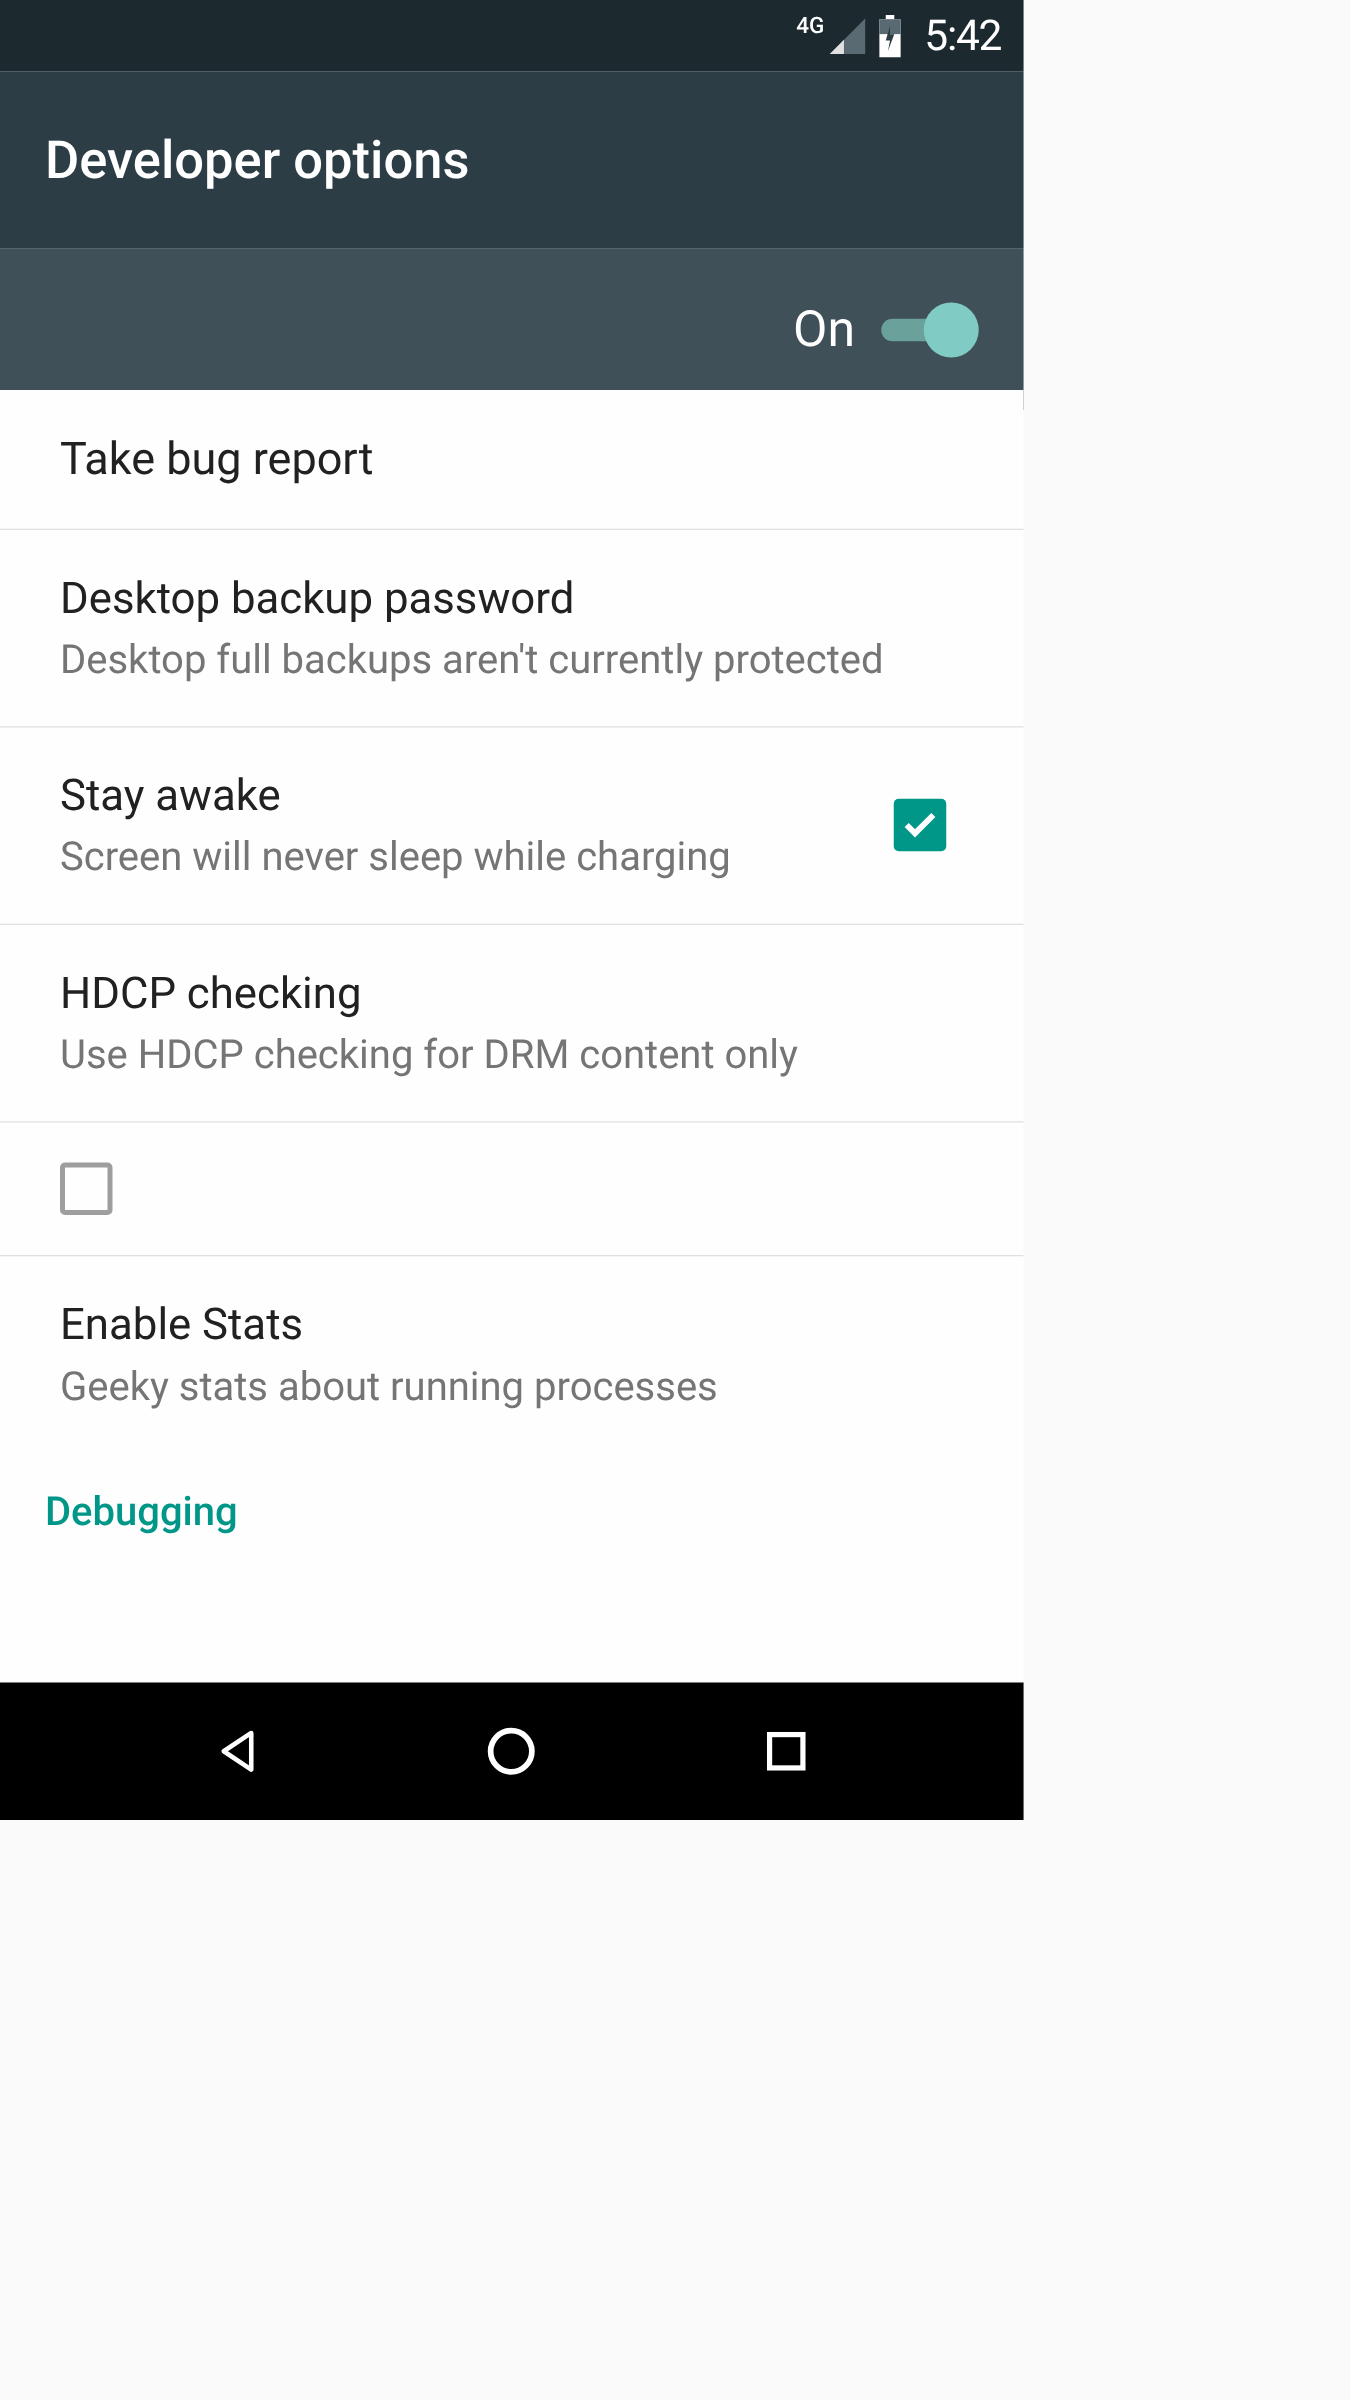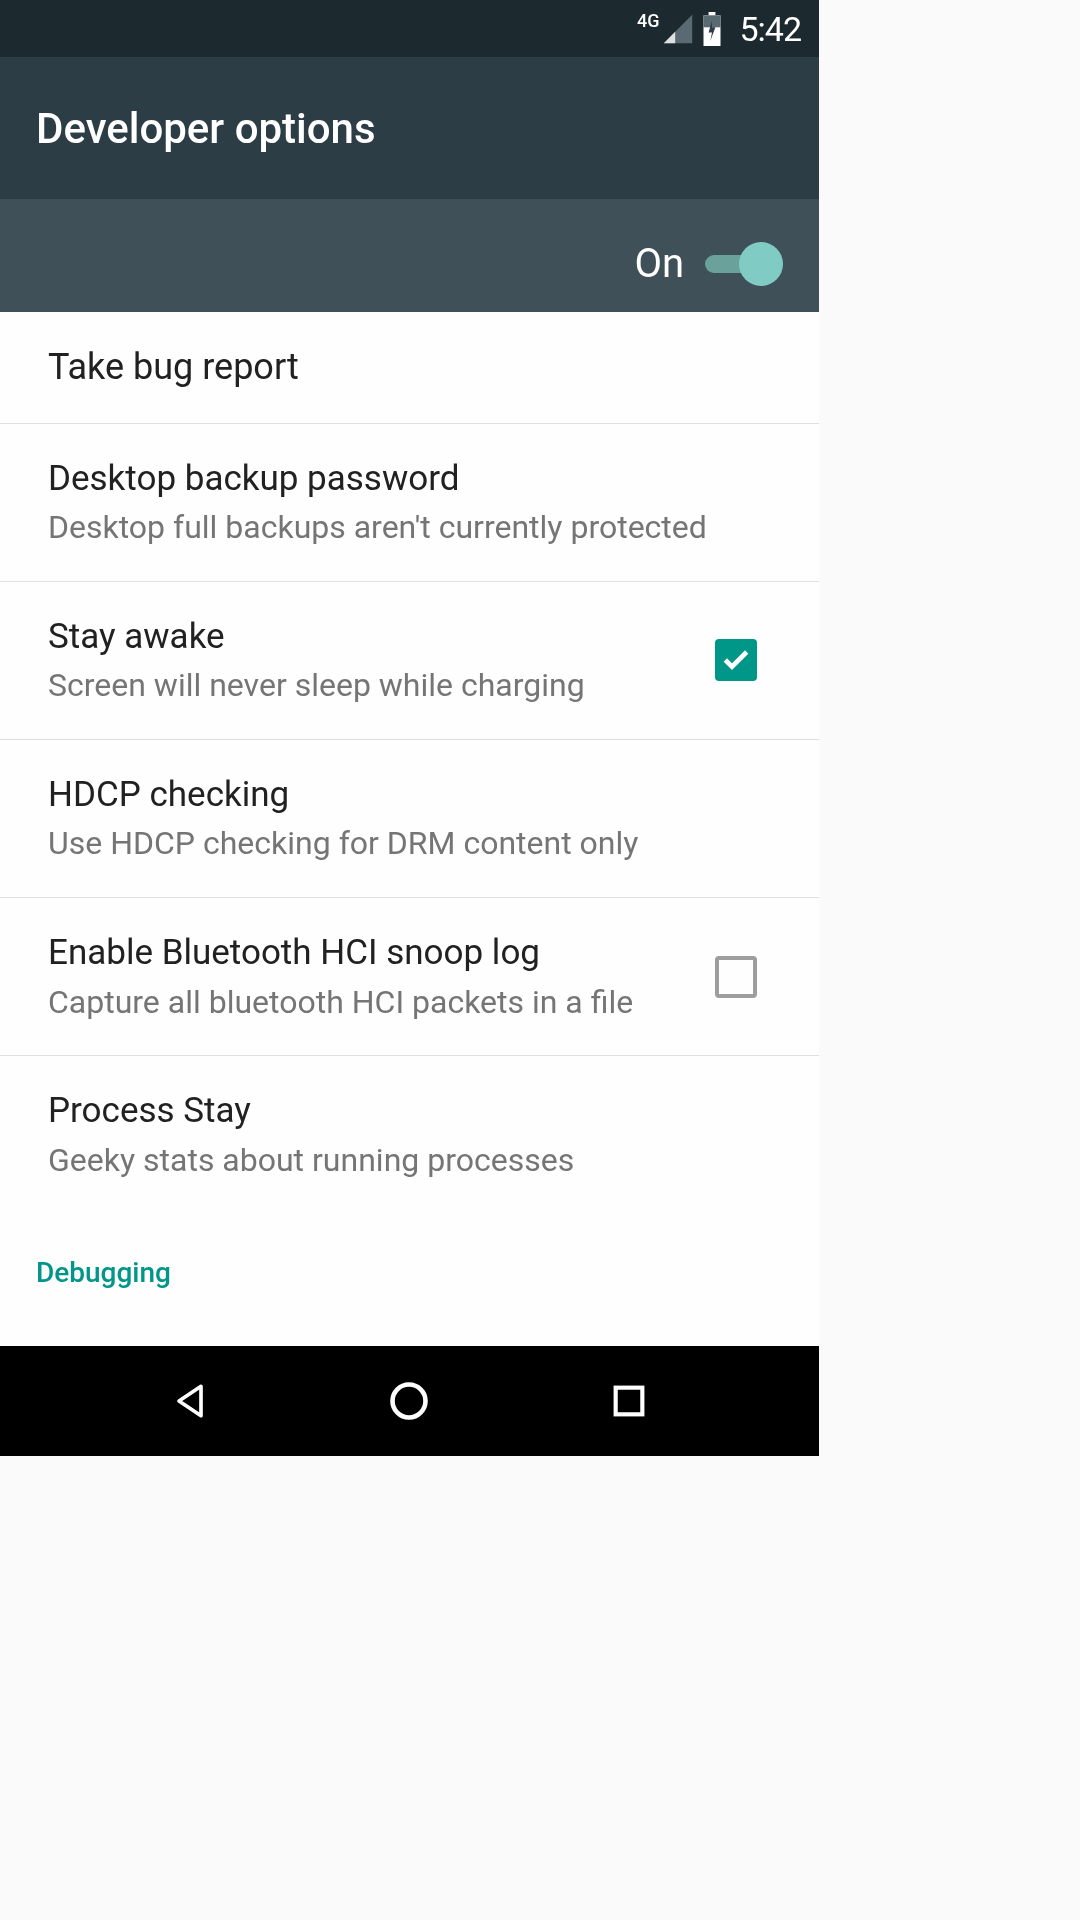--- a/index.html
+++ b/index.html
@@ -136,24 +136,23 @@
       background: transparent;
     }
     .checkbox.checked svg {
       width: 32px;
       height: 32px;
     }
     .section-header {
       padding: 28px 36px 0 36px;
     }
     .section-header-text {
-      font-size: 28px;
+      font-size: 32px;
       color: #009688;
       font-weight: 500;
-      margin-top: 15px;
     }
     .nav-bar {
       position: absolute;
       bottom: 0;
       left: 0;
       right: 0;
       height: 110px;
       background: #000;
       display: flex;
       align-items: center;
@@ -249,30 +248,26 @@
   </div>
 
   <div class="setting-row">
     <div class="setting-text">
       <div class="setting-title">HDCP checking</div>
       <div class="setting-subtitle">Use HDCP checking for DRM content only</div>
     </div>
   </div>
 
   <div class="setting-row">
-    <div class="setting-text">
-      <div class="setting-title">Enable Bluetooth HCI snoop log</div>
-      <div class="setting-subtitle">Capture all bluetooth HCI packets in a file</div>
-    </div>
     <div class="checkbox unchecked"></div>
   </div>
 
   <div class="setting-row" style="border-bottom:none;">
     <div class="setting-text">
-      <div class="setting-title">Process Stay</div>
+      <div class="setting-title">Enable Stats</div>
       <div class="setting-subtitle">Geeky stats about running processes</div>
     </div>
   </div>
 
   <div class="section-header">
     <div class="section-header-text">Debugging</div>
   </div>
 
 </div>
 

